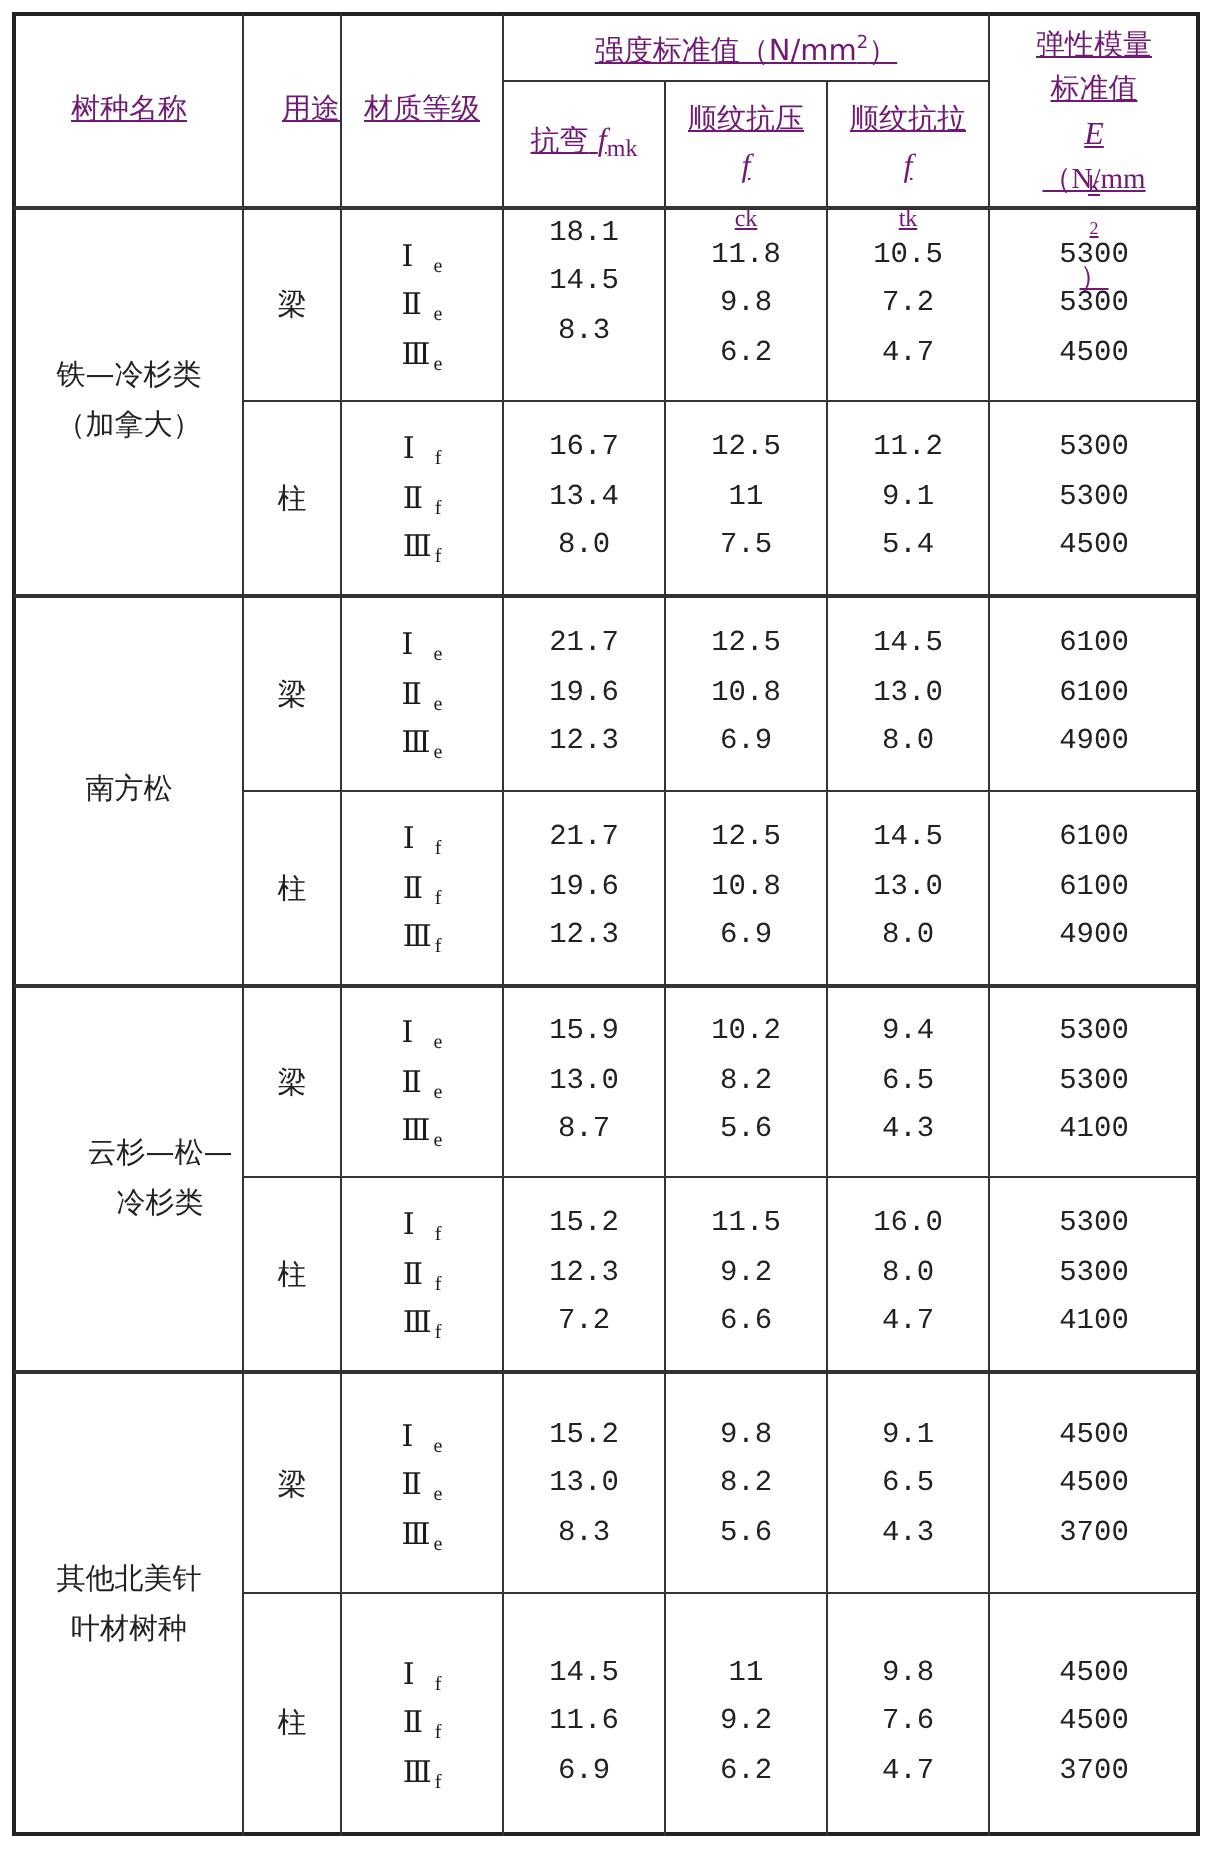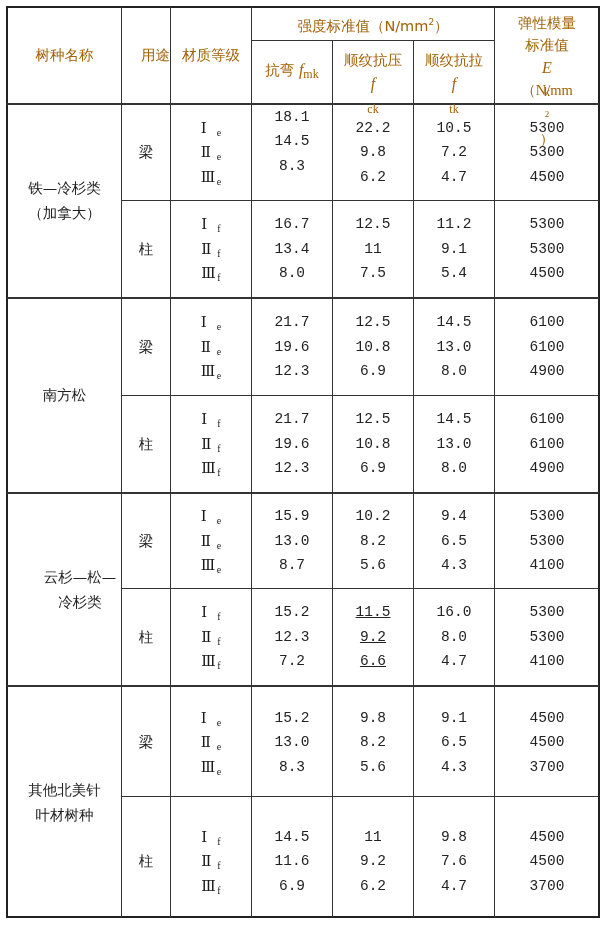--- a/index.html
+++ b/index.html
@@ -5,21 +5,21 @@
   html, body { margin:0; padding:0; background:#ffffff; }
   body { width:610px; height:926px; position:relative; overflow:hidden;
          font-family:"DejaVu Serif","Liberation Serif",serif; color:#1a1a1a; }
   .tbl { position:absolute; left:6px; top:6px; width:594px; height:912px;
          border:2px solid #222; box-sizing:border-box; }
   .line { position:absolute; background:#333; }
   .h { height:1px; }
   .v { width:1px; }
   .cell { position:absolute; display:flex; align-items:center; justify-content:center;
           text-align:center; box-sizing:border-box; }
-  .hdr { font-family:"DejaVu Sans","Liberation Sans",sans-serif; font-size:14.5px; color:#a16207; line-height:23px; }
+  .hdr { font-family:"DejaVu Sans","Liberation Sans",sans-serif; font-size:14.5px; color:#701a75; line-height:23px;text-decoration:underline; }
   .grp { font-family:"DejaVu Sans","Liberation Sans",sans-serif; font-size:14.5px; color:#222; line-height:25px; }
   .use { font-family:"DejaVu Sans","Liberation Sans",sans-serif; font-size:14.5px; color:#222; }
   .num { font-family:"Liberation Mono","DejaVu Sans Mono",monospace; font-size:14.5px; color:#222; }
   .col-stack { display:flex; flex-direction:column; align-items:center; }
   .col-stack span { display:block; height:24.5px; line-height:24.5px; }
   .grade { display:flex; flex-direction:column; align-items:flex-start; }
   .grade .g { display:flex; align-items:baseline; height:24.5px; line-height:24.5px; }
   .grade .roman { font-family:"DejaVu Serif","Liberation Serif",serif; font-size:15px; width:14px; text-align:left; }
   .grade .sub { font-family:"Liberation Serif","DejaVu Serif",serif; font-size:10px; margin-left:2px; position:relative; top:3px; }
   .ital { font-family:"Liberation Serif","DejaVu Serif",serif; font-style:italic; font-size:16px; }
@@ -133,21 +133,21 @@
     </div>
     <div class="cell num" style="left: 252px; top: 94px; width: 80px; height: 95px;">
       <div class="col-stack">
         <span>18.1</span>
         <span>14.5</span>
         <span>8.3</span>
       </div>
     </div>
     <div class="cell num" style="left: 333px; top: 105px; width: 80px; height: 95px;">
       <div class="col-stack">
-        <span>22.2</span>
+        <span>11.8</span>
         <span>9.8</span>
         <span>6.2</span>
       </div>
     </div>
     <div class="cell num" style="left: 414px; top: 105px; width: 80px; height: 95px;">
       <div class="col-stack">
         <span>10.5</span>
         <span>7.2</span>
         <span>4.7</span>
       </div>
@@ -377,21 +377,21 @@
         </div>
       </div>
     </div>
     <div class="cell num" style="left: 252px; top: 589px; width: 80px; height: 96px;">
       <div class="col-stack">
         <span>15.2</span>
         <span>12.3</span>
         <span>7.2</span>
       </div>
     </div>
-    <div class="cell num" style="left: 333px; top: 589px; width: 80px; height: 96px; text-decoration: underline;">
+    <div class="cell num" style="left: 333px; top: 589px; width: 80px; height: 96px;">
       <div class="col-stack">
         <span>11.5</span>
         <span>9.2</span>
         <span>6.6</span>
       </div>
     </div>
     <div class="cell num" style="left: 414px; top: 589px; width: 80px; height: 96px;">
       <div class="col-stack">
         <span>16.0</span>
         <span>8.0</span>

